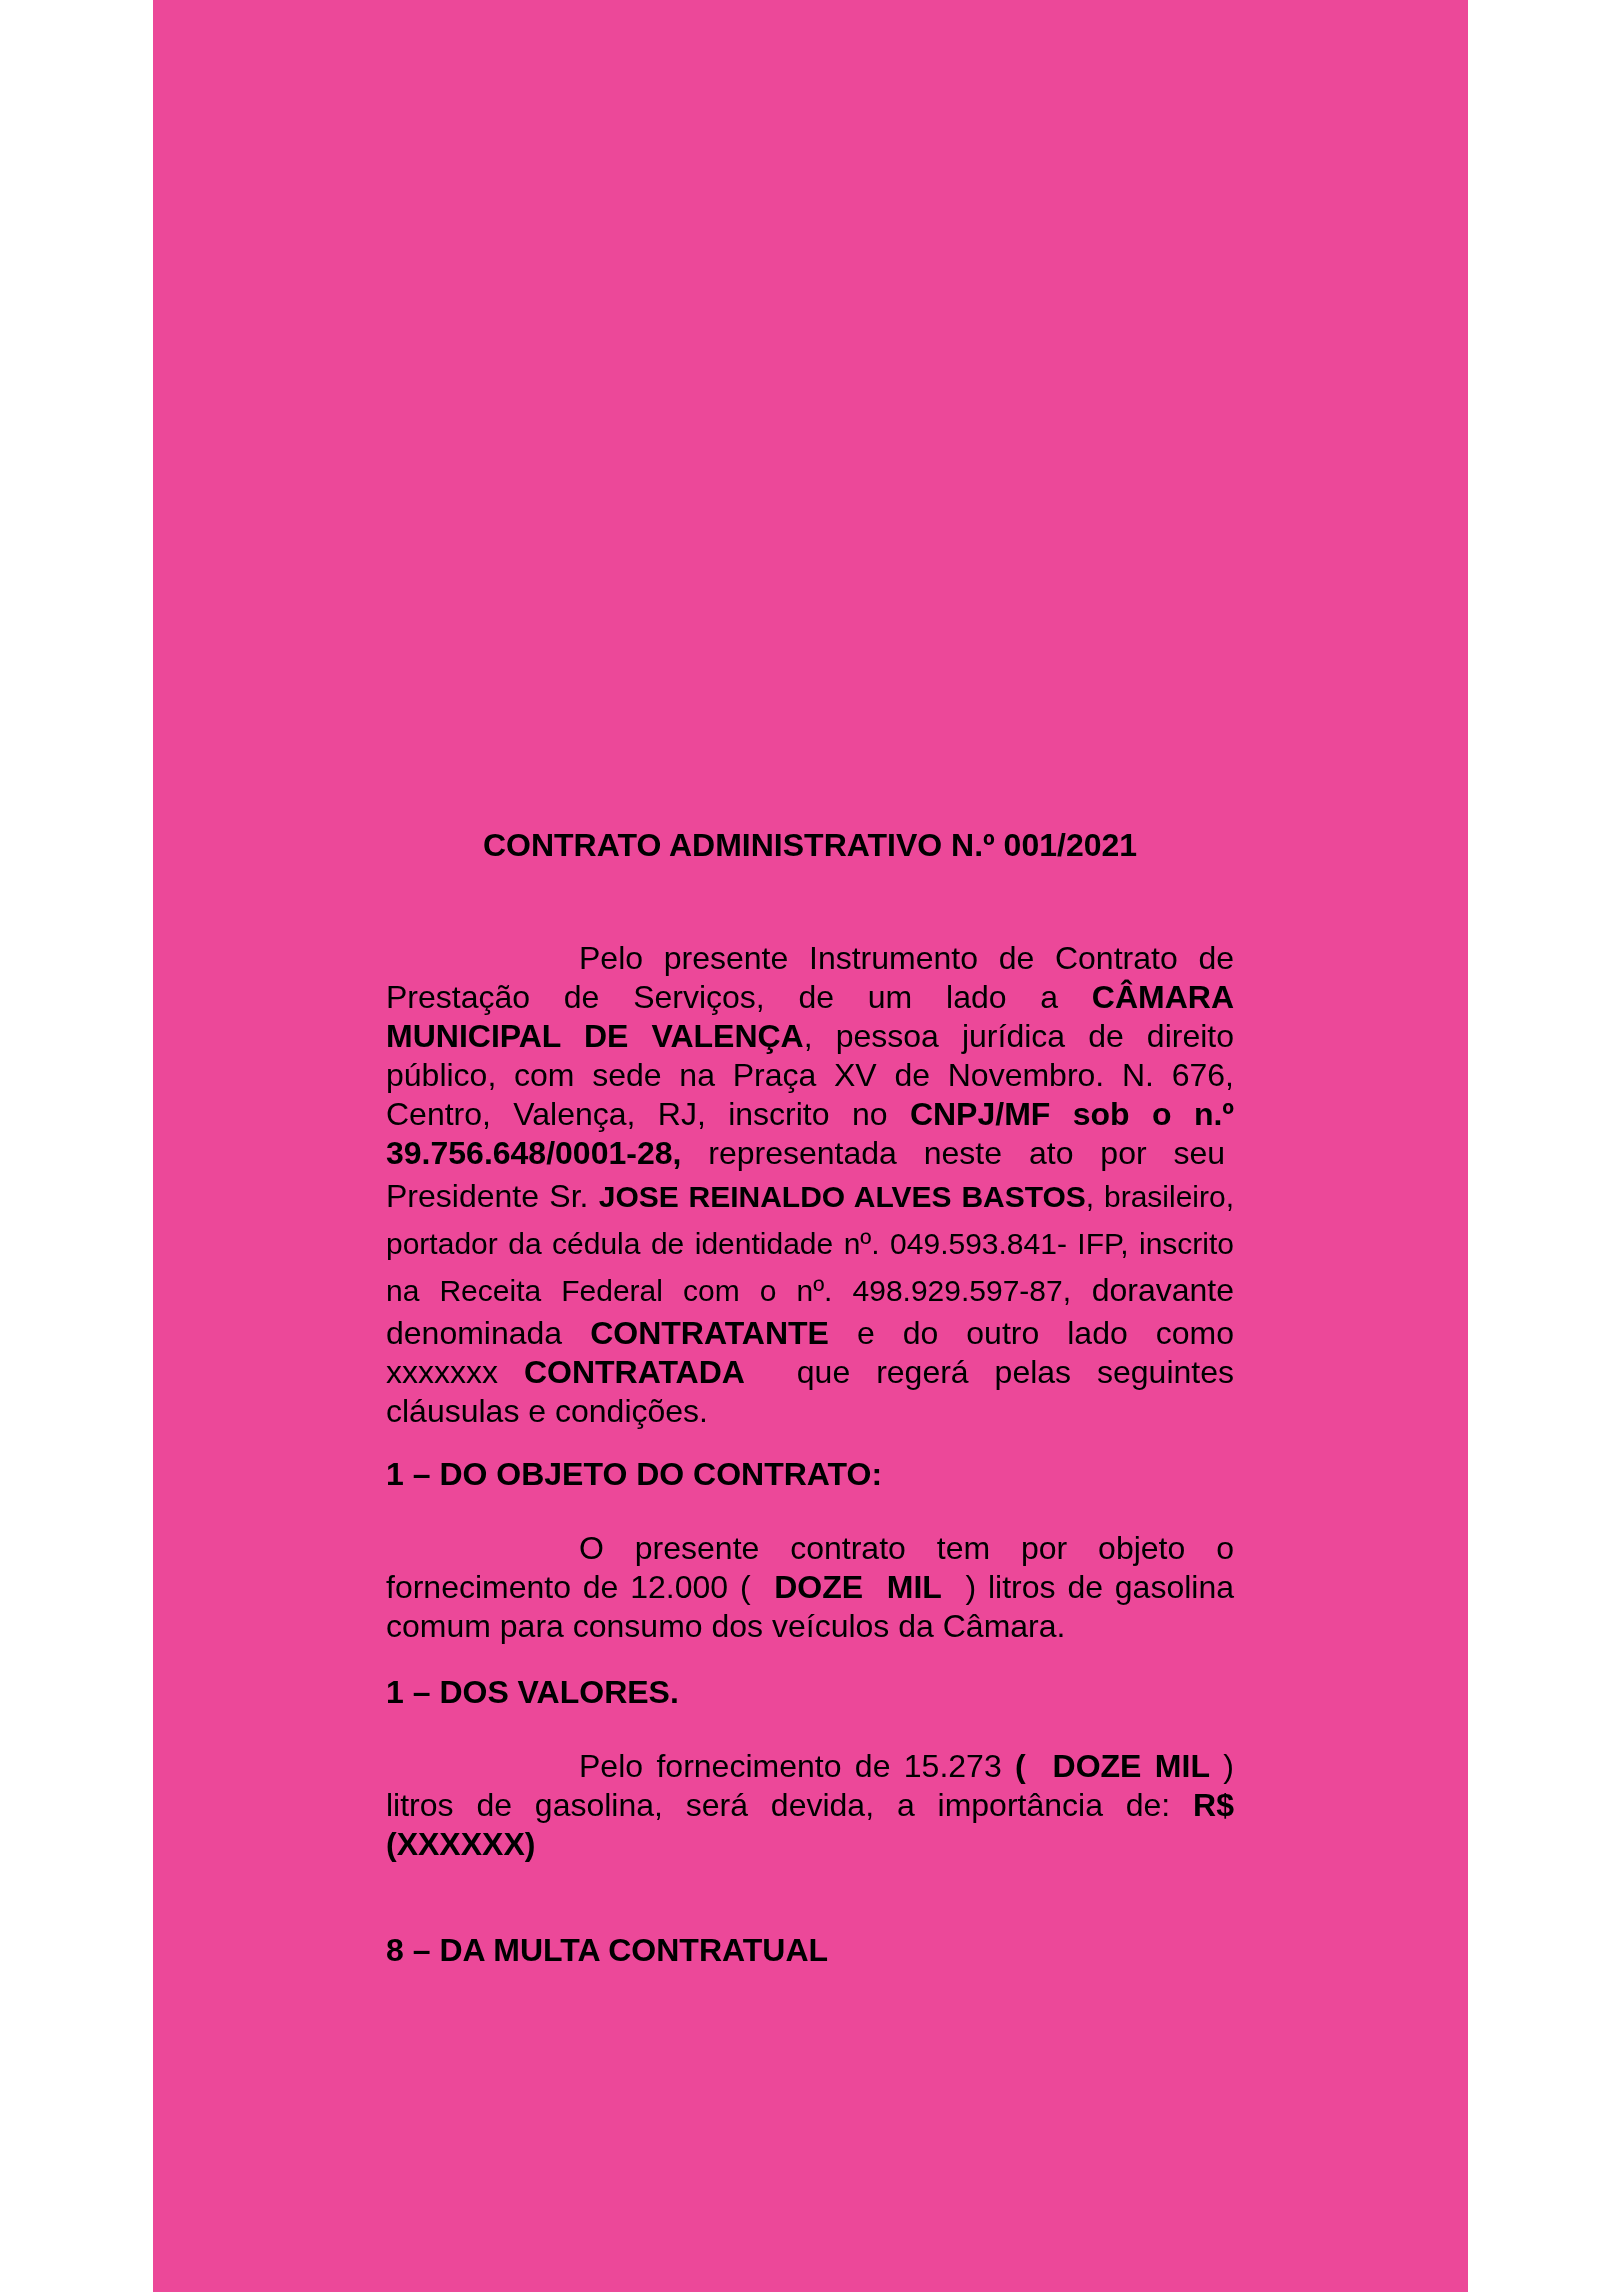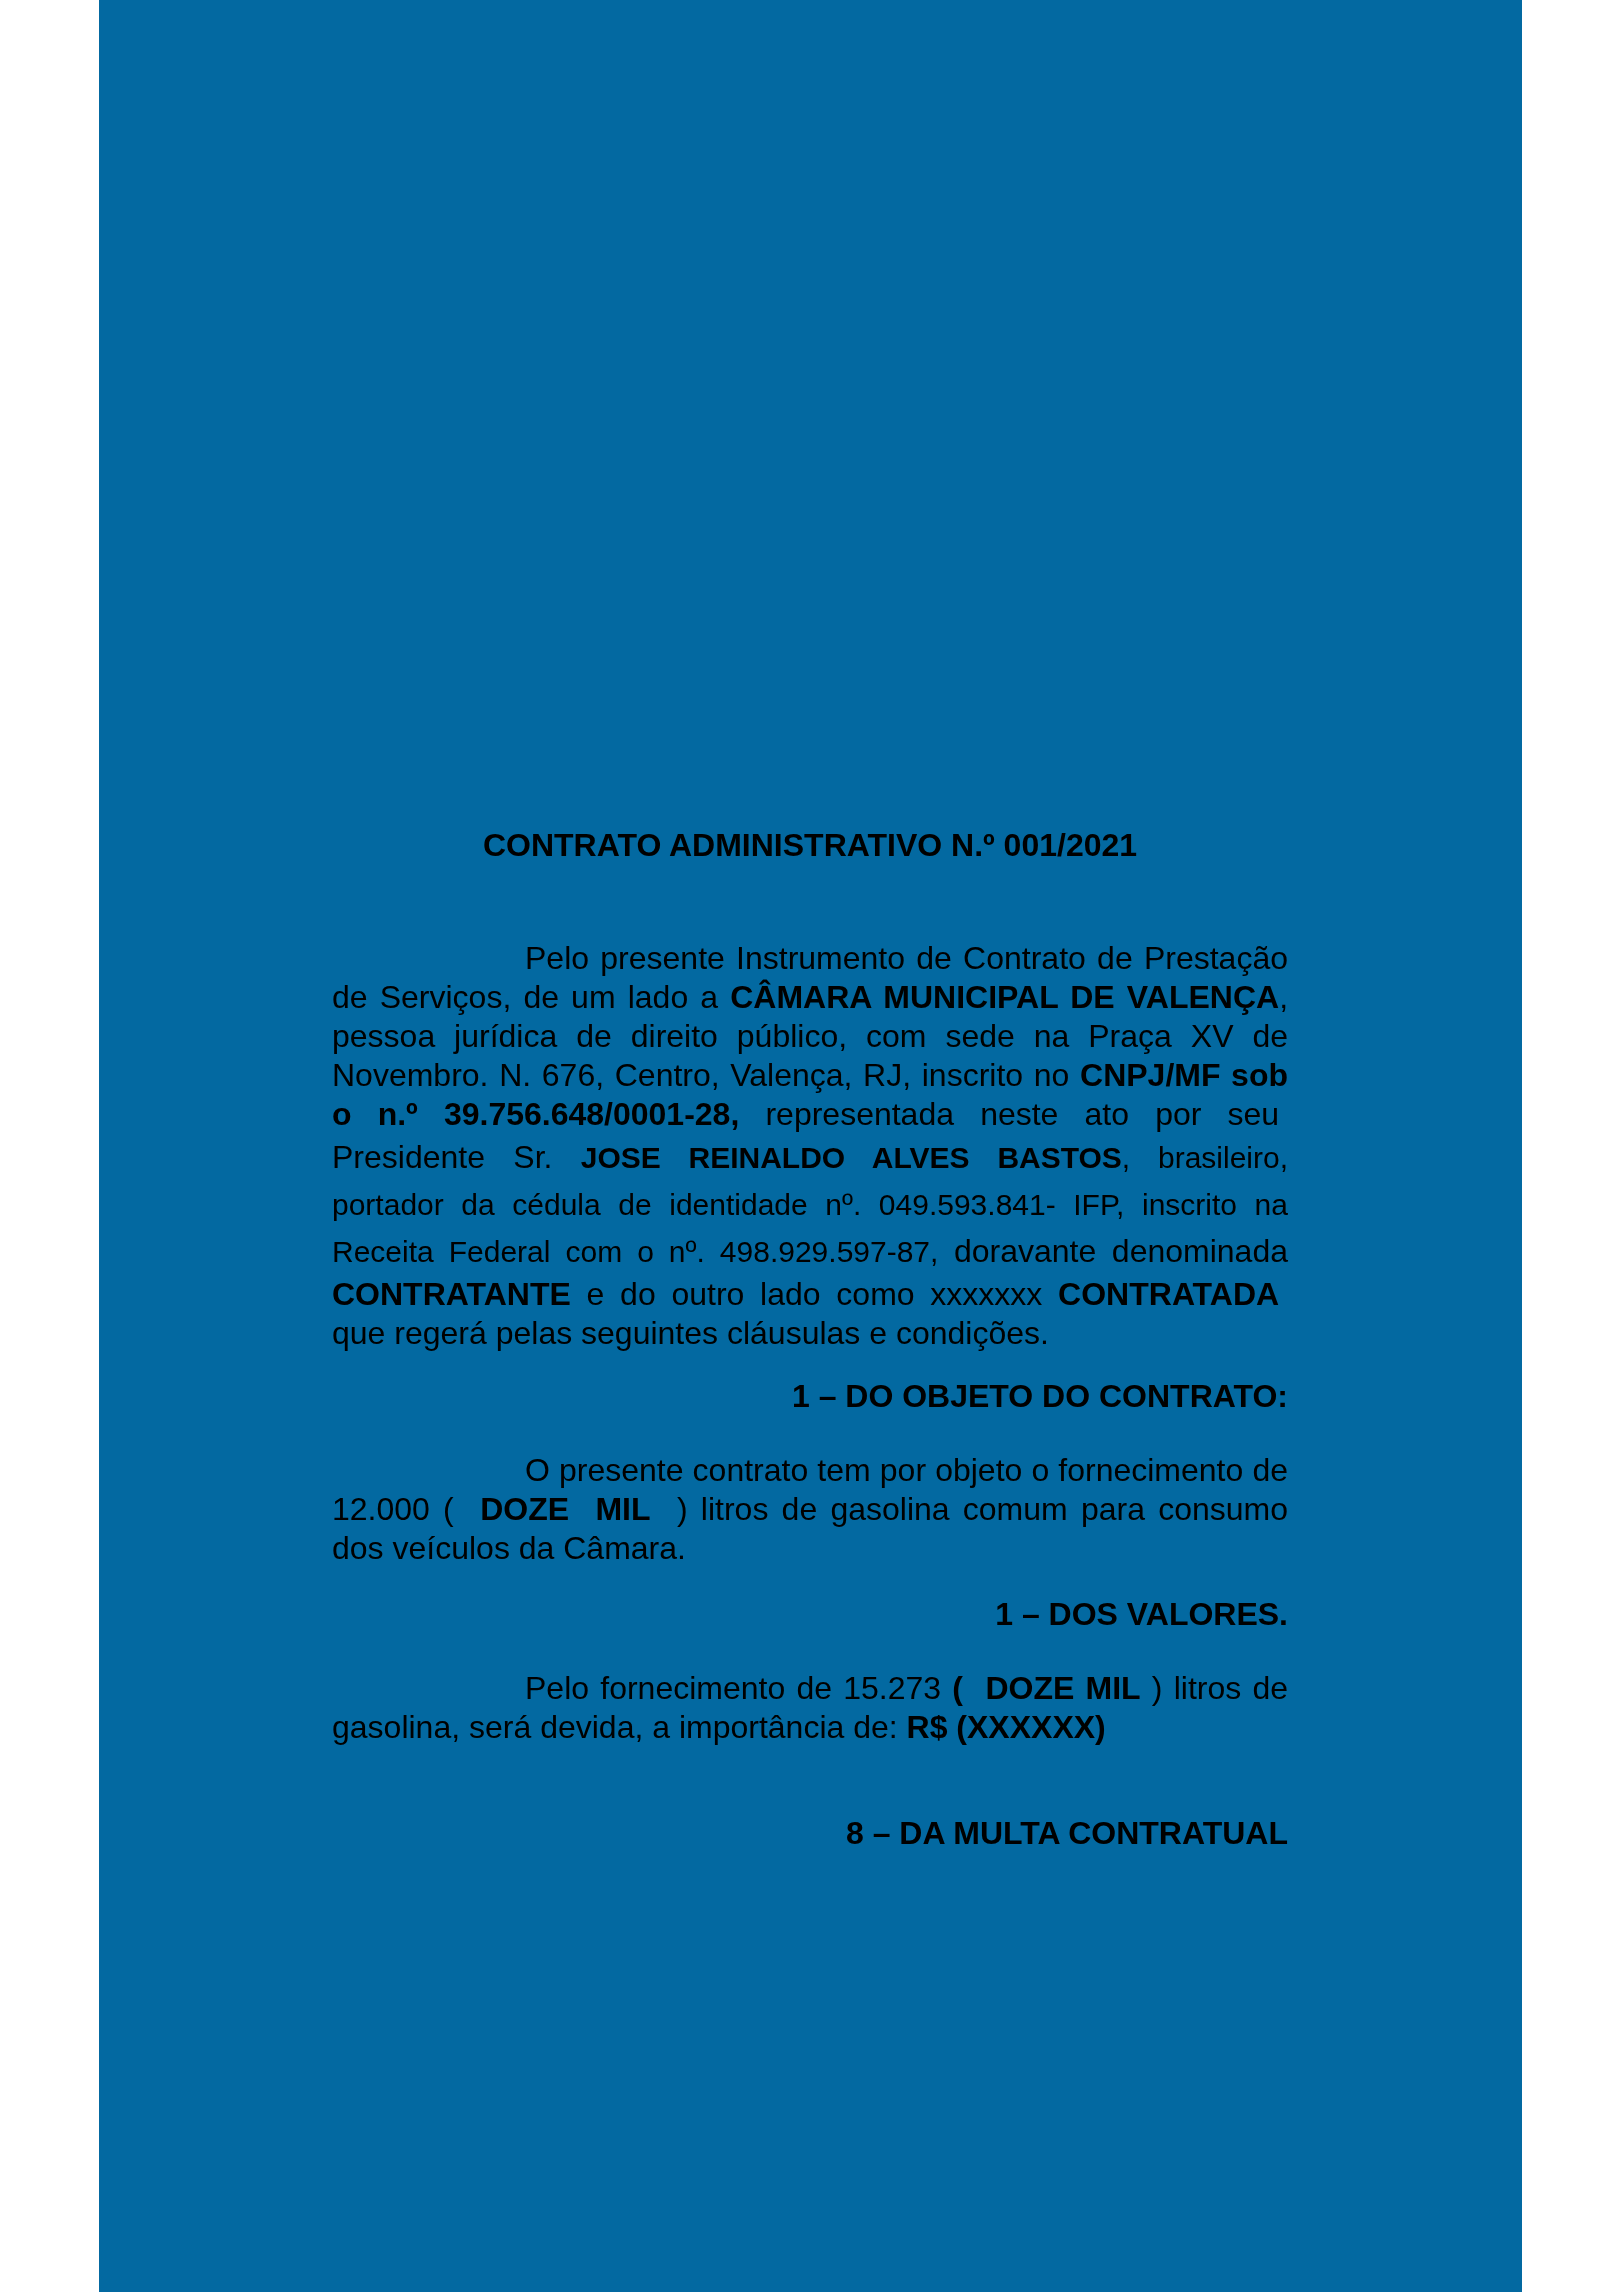--- a/index.html
+++ b/index.html
@@ -4,24 +4,24 @@
 <title>Contrato Administrativo N.º 001/2021</title>
 <style>
   * { box-sizing: border-box; }
   html, body {
     margin: 0;
     padding: 0;
     background: #ffffff;
   }
   .page {
     position: relative;
-    width: 1423px;
+    width: 1315px;
     height: 2293px;
     margin: 0 auto;
-    background: #0369a1;
+    background: #ec4899;
     color: #000000;
     font-family: "Liberation Sans", "DejaVu Sans", sans-serif;
     font-size: 32px;
     line-height: 39px;
     padding: 826px 234px 0 233px;
     overflow: hidden;
   }
   .doc-title {
     margin: 0 0 74px 0;
     font-size: 32px;
@@ -39,21 +39,21 @@
     margin-bottom: 23.5px;
   }
   p.mb-lg {
     margin-bottom: 41px;
   }
   .heading {
     margin: 16px 0 35px 0;
     font-size: 32px;
     line-height: 39px;
     font-weight: bold;
-    text-align: right;
+    text-align: left;
   }
   .heading.mt-xl {
     margin-top: 67px;
   }
   .b  { font-weight: bold; margin-top: 46px; }
   .lg { font-size: 30px; line-height: 47px; }
 </style>
 </head>
 <body>
 

